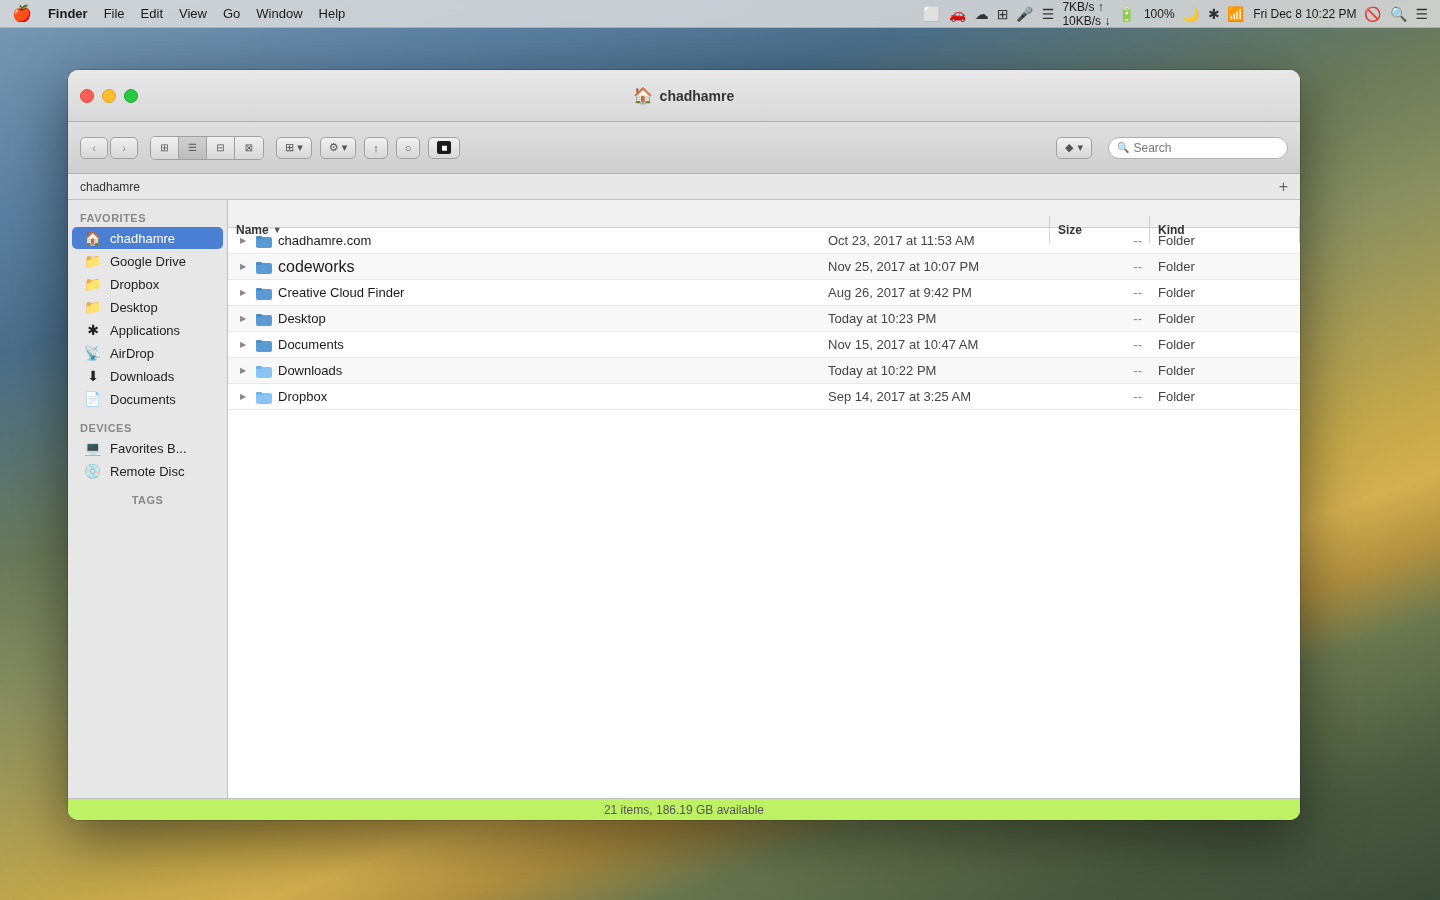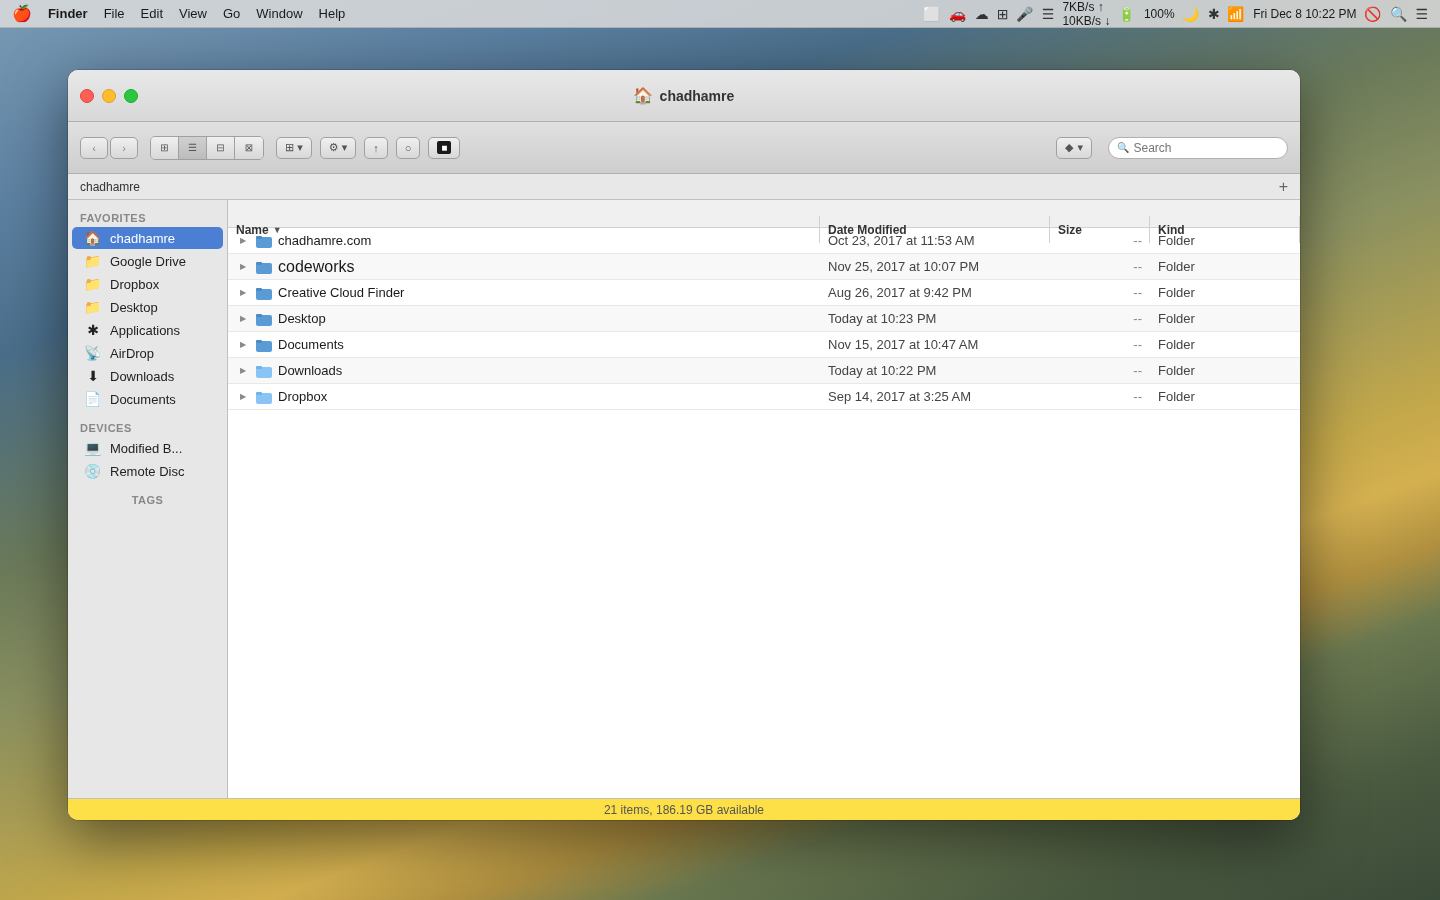--- a/index.html
+++ b/index.html
@@ -421,21 +421,21 @@
     .file-row-kind {
       width: 150px;
       padding: 0 8px;
       font-size: 13px;
       color: #444;
     }
 
     
     .statusbar {
       height: 22px;
-      background: #fde047;
+      background: #bef264;
       border-top: 1px solid #c0c0c0;
       display: flex;
       align-items: center;
       justify-content: center;
       font-size: 12px;
       color: #555;
       flex-shrink: 0;
     }
   </style>
 </head>
@@ -589,39 +589,36 @@
       </div>
       <div class="sidebar-item">
         <span class="sidebar-item-icon">📄</span>
         <span>Documents</span>
       </div>
 
       <div class="sidebar-section-label" style="margin-top:8px;">Devices</div>
 
       <div class="sidebar-item">
         <span class="sidebar-item-icon">💻</span>
-        <span>Modified B...</span>
+        <span>Favorites B...</span>
       </div>
       <div class="sidebar-item">
         <span class="sidebar-item-icon">💿</span>
         <span>Remote Disc</span>
       </div>
 
       <div class="sidebar-section-label" style="margin-top:8px;text-align:center;">Tags</div>
     </div>
 
     <div class="file-list">
 
       <div class="col-headers">
         <div class="col-header name">
           <span>Name</span>
           <span class="sort-arrow">▼</span>
-        </div>
-        <div class="col-header date">
-          <span>Date Modified</span>
         </div>
         <div class="col-header size">
           <span>Size</span>
         </div>
         <div class="col-header kind">
           <span>Kind</span>
         </div>
       </div>
 
       <div id="file-rows-container">

